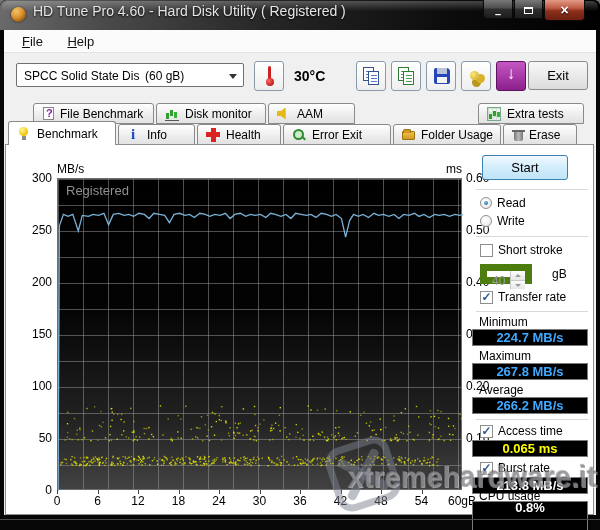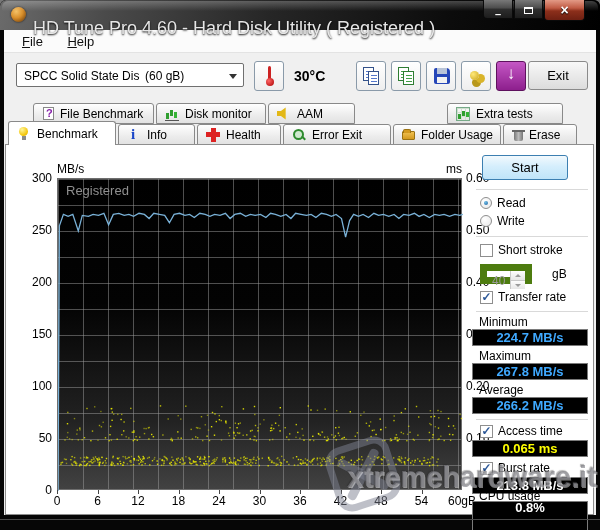--- a/index.html
+++ b/index.html
@@ -7,21 +7,21 @@
   #win { position:relative; width:600px; height:530px; background:#060606; overflow:hidden; border-radius:6px 6px 0 0; }
 
   
   #titlebar { position:absolute; left:0; top:0; width:600px; height:30px;
     background:linear-gradient(100deg,#6b6b6b 0%,#4a4a4a 18%,#262626 45%,#0c0c0c 75%,#000 100%);
     border-radius:6px 6px 0 0; }
   #titlebar::after{content:"";position:absolute;left:2px;right:2px;top:1px;height:10px;border-radius:6px 6px 0 0;background:linear-gradient(to bottom,rgba(255,255,255,.25),rgba(255,255,255,0));}
   #app-icon { position:absolute; left:11px; top:7px; width:15px; height:15px; border-radius:50%;
     background:radial-gradient(circle at 35% 30%, #f3c268 0%, #d98f2b 45%, #8a5212 80%, #5d3407 100%);
     box-shadow:0 0 2px rgba(0,0,0,.8); }
-  #title-text { position:absolute; left:33px; top:18px; font-size:18px; color:#e6e6e6; text-shadow:0 1px 2px #000; z-index:2;}
+  #title-text { position:absolute; left:33px; top:3px; font-size:14px; color:#e6e6e6; text-shadow:0 1px 2px #000; z-index:2;}
   .winbtn { position:absolute; top:0; height:19px; border:1px solid #0a0a0a; border-top:none;
     background:linear-gradient(to bottom,#787878,#4c4c4c 45%,#2e2e2e 50%,#1d1d1d);
     color:#fff; text-align:center; z-index:3; }
   #btn-min { left:483px; width:30px; border-radius:0 0 0 4px; }
   #btn-min span { position:relative; top:4px; font-weight:bold; font-size:11px; }
   #btn-max { left:514px; width:29px; }
   #btn-max i { display:inline-block; width:9px; height:7px; border:1px solid #fff; border-top:2px solid #fff; margin-top:5px; background:transparent; }
   #btn-close { left:544px; width:41px; height:21px; border-radius:0 0 4px 4px;
     background:linear-gradient(to bottom,#e39a86,#c05b44 40%,#8c2f1b 55%,#6e2012); }
   #btn-close span { position:relative; top:1px; font-weight:bold; font-size:14px; text-shadow:0 1px 1px #000; }
@@ -203,21 +203,21 @@
     <span>File Benchmark</span>
   </div>
   <div class="tab" style="left:156px;top:103px;width:110px">
     <span class="ticon i-bars"></span>
     <span>Disk monitor</span>
   </div>
   <div class="tab" style="left:268px;top:103px;width:87px">
     <span class="ticon i-speaker"></span>
     <span>AAM</span>
   </div>
-  <div class="tab" style="left:447px;top:103px;width:116px">
+  <div class="tab" style="left:478px;top:103px;width:106px">
     <span class="ticon i-grid"></span>
     <span>Extra tests</span>
   </div>
 
   <div class="tab active" style="left:8px;top:121px;width:108px">
     <span class="ticon i-lamp"></span>
     <span>Benchmark</span>
   </div>
   <div class="tab" style="left:118px;top:124px;width:77px">
     <span class="ticon i-info"></span>

